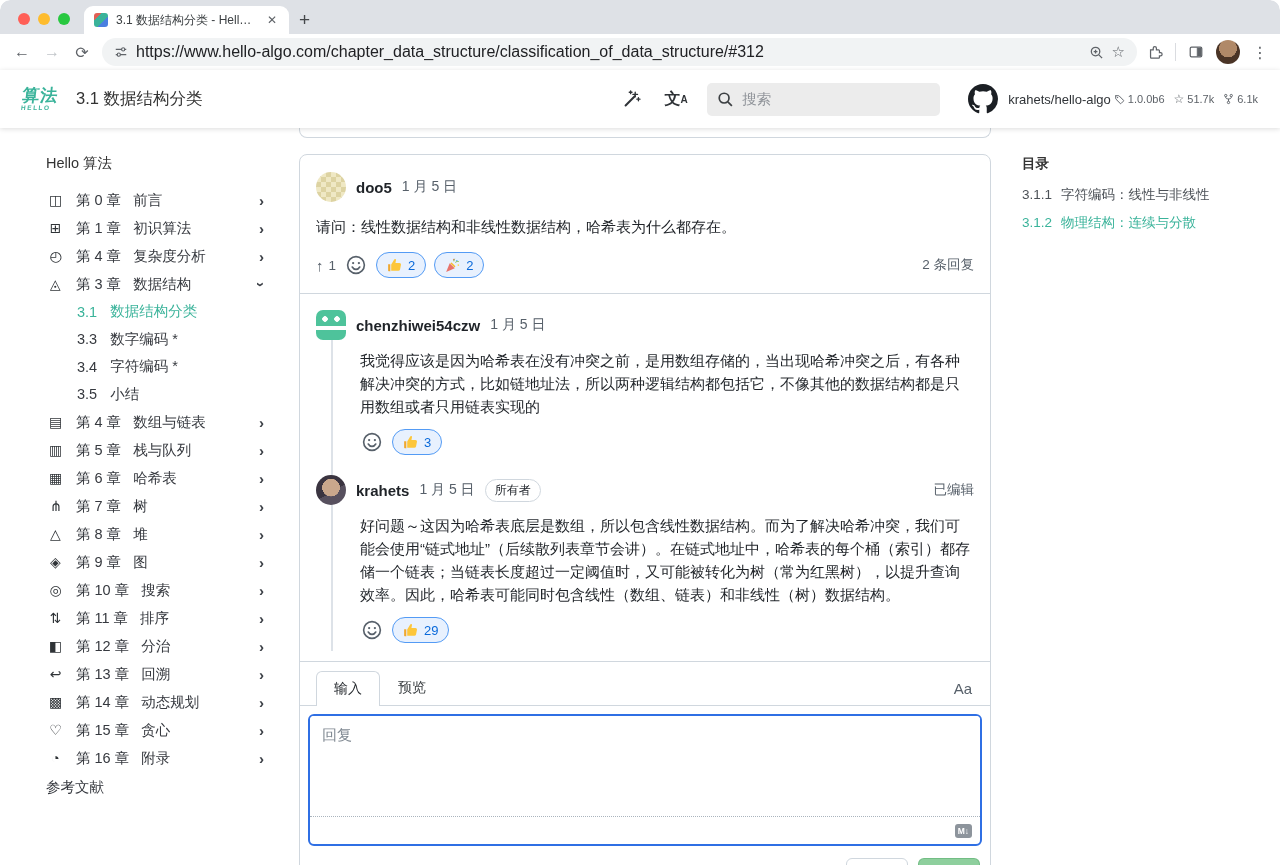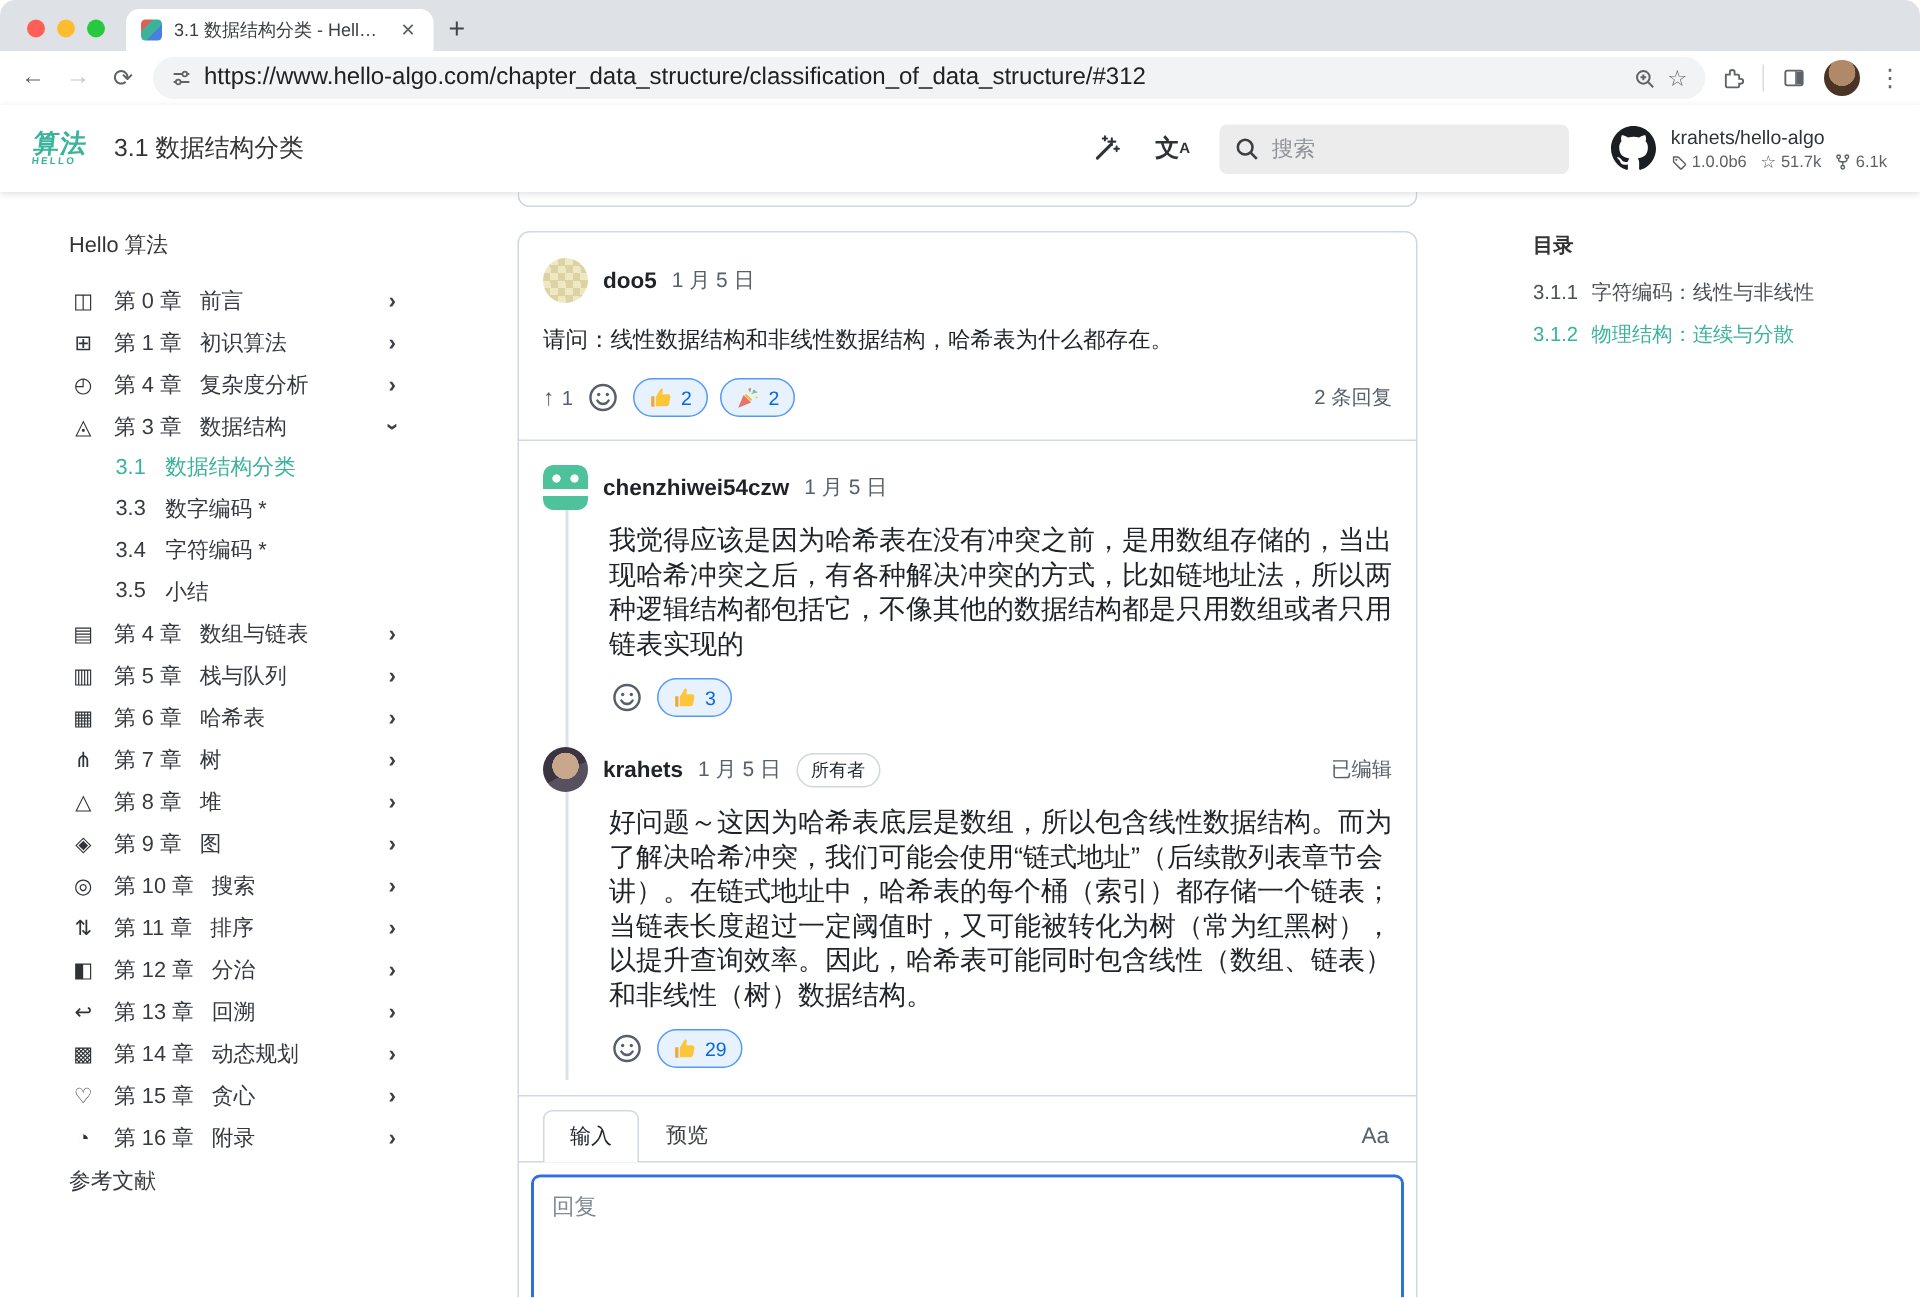--- a/index.html
+++ b/index.html
@@ -42,41 +42,41 @@
   .logo-sub{color:var(--accent);font-weight:bold;font-size:6.5px;letter-spacing:1.5px;margin-top:1px}
   .page-title{font-size:16.5px;color:#333;}
   .hspacer{flex:1}
   .hicon{width:26px;height:26px;display:flex;align-items:center;justify-content:center;color:#2f3337}
   .translate{font-size:16px;font-weight:bold;color:#2f3337}
   .translate small{font-size:10px;font-weight:bold}
   .searchbox{width:233px;height:33px;background:#ececec;border-radius:5px;display:flex;align-items:center;padding:0 10px;gap:8px}
   .search-ph{color:#8f9399;font-size:14.5px}
   .repo{display:flex;align-items:center;gap:10px;margin-left:10px}
   .octocat{width:30px;height:30px}
-  .repo-col{display:flex;flex-direction:column;gap:3px}
+  .repo-col{display:flex;flex-direction:row;gap:3px}
   .repo-name{font-size:13px;color:#2f3337}
   .repo-meta{display:flex;align-items:center;gap:9px;font-size:11px;color:#5c6167}
   .meta-item{display:flex;align-items:center;gap:3px}
   .star-g{font-size:12px;line-height:1}
 
   
   .layout{display:flex;height:737px;background:#fff}
   .sidebar{width:282px;flex:0 0 auto;padding:26px 12px 0 46px;font-size:14.5px;color:#36393f;overflow:hidden}
   .site-title{font-weight:normal;color:#333;margin-bottom:13px}
   .nav-item{display:flex;align-items:center;height:28px;gap:11px;white-space:nowrap;cursor:pointer}
   .nav-icon{width:19px;text-align:center;font-size:14px;color:#2f3337;flex:0 0 auto}
   .nav-title{margin-left:1px}
   .nav-arrow{margin-left:auto;font-size:15px;color:#3c4047;font-weight:bold;padding-right:6px}
   .nav-arrow.down{transform:rotate(90deg);padding-right:0;margin-right:6px}
   .sub-item{display:flex;align-items:center;height:27.5px;gap:13px;padding-left:31px;cursor:pointer}
   .sub-item.active{color:var(--accent)}
   .nav-plain{height:28px;display:flex;align-items:center;margin-top:1px;cursor:pointer}
 
   .main{flex:1;display:flex;justify-content:center;overflow:hidden}
-  .main-col{width:600px}
+  .main-col{width:692px}
   .card-fragment{height:10px;border:1px solid var(--line);border-top:none;border-radius:0 0 8px 8px;margin-bottom:16px}
   .card{border:1px solid var(--line);border-radius:8px;background:#fff}
 
   .comment-main{padding:17px 16px 15px}
   .c-head{display:flex;align-items:center;gap:10px}
   .av{width:30px;height:30px;flex:0 0 auto;position:relative;z-index:1}
   .av-doo5{border-radius:50%;background:repeating-conic-gradient(#efe8c4 0 25%,#ddd3a2 0 50%) 0 0/10px 10px,#f3edcd}
   .av-chen{border-radius:7px;background:linear-gradient(transparent 0 54%,#fff 54% 68%,transparent 68%),
     radial-gradient(circle at 30% 30%,#fff 2.5px,transparent 3px),
     radial-gradient(circle at 70% 30%,#fff 2.5px,transparent 3px),#4ec39b}
@@ -89,21 +89,21 @@
   .c-foot{display:flex;align-items:center;gap:8px;margin-top:14px}
   .upvote{display:flex;align-items:center;gap:5px;background:none;border:none;color:var(--muted);font-size:13.5px;font-family:inherit;cursor:pointer}
   .arrow-up{font-size:15px}
   .icon-btn{width:24px;height:24px;background:none;border:none;color:var(--muted);display:flex;align-items:center;justify-content:center;cursor:pointer;padding:0}
   .pill{display:inline-flex;align-items:center;gap:6px;height:26px;padding:0 10px;border:1px solid var(--pill-border);background:var(--pill-bg);border-radius:14px;font-size:13px;color:var(--pill-text);font-family:inherit;cursor:pointer}
   .replies-label{margin-left:auto;font-size:13.5px;color:var(--muted)}
 
   .replies{position:relative;padding:0 16px 2px;border-top:1px solid var(--line)}
   .thread-line{position:absolute;left:31px;top:22px;bottom:10px;width:2px;background:#dde2e8}
   .reply{position:relative;padding-top:16px}
-  .r-body{margin:9px 0 0 44px;font-size:18px;line-height:23px;color:var(--ink)}
+  .r-body{margin:9px 0 0 44px;font-size:15px;line-height:23px;color:var(--ink)}
   .r-foot{margin:11px 0 4px 44px;display:flex;align-items:center;gap:8px}
   .reply:last-child{padding-bottom:12px}
 
   .reply-form{border-top:1px solid var(--line)}
   .tabs-row{display:flex;align-items:flex-end;padding:9px 16px 0;border-bottom:1px solid var(--line);position:relative}
   .tab-write{background:#fff;border:1px solid var(--line);border-bottom:none;border-radius:6px 6px 0 0;padding:8px 17px;margin-bottom:-1px;font-size:14px;color:var(--ink);cursor:pointer}
   .tab-preview{padding:8px 18px;font-size:14px;color:#3c4043;cursor:pointer}
   .aa{margin-left:auto;color:var(--muted);font-size:15px;padding:0 2px 8px;cursor:pointer}
   .editor{margin:8px 8px 0;border:2px solid var(--focus-blue);border-radius:6px;overflow:hidden;background:#fff}
   .editor textarea{display:block;width:100%;height:100px;border:none;outline:none;resize:none;padding:10px 12px;font-size:15px;font-family:inherit;color:var(--ink)}

